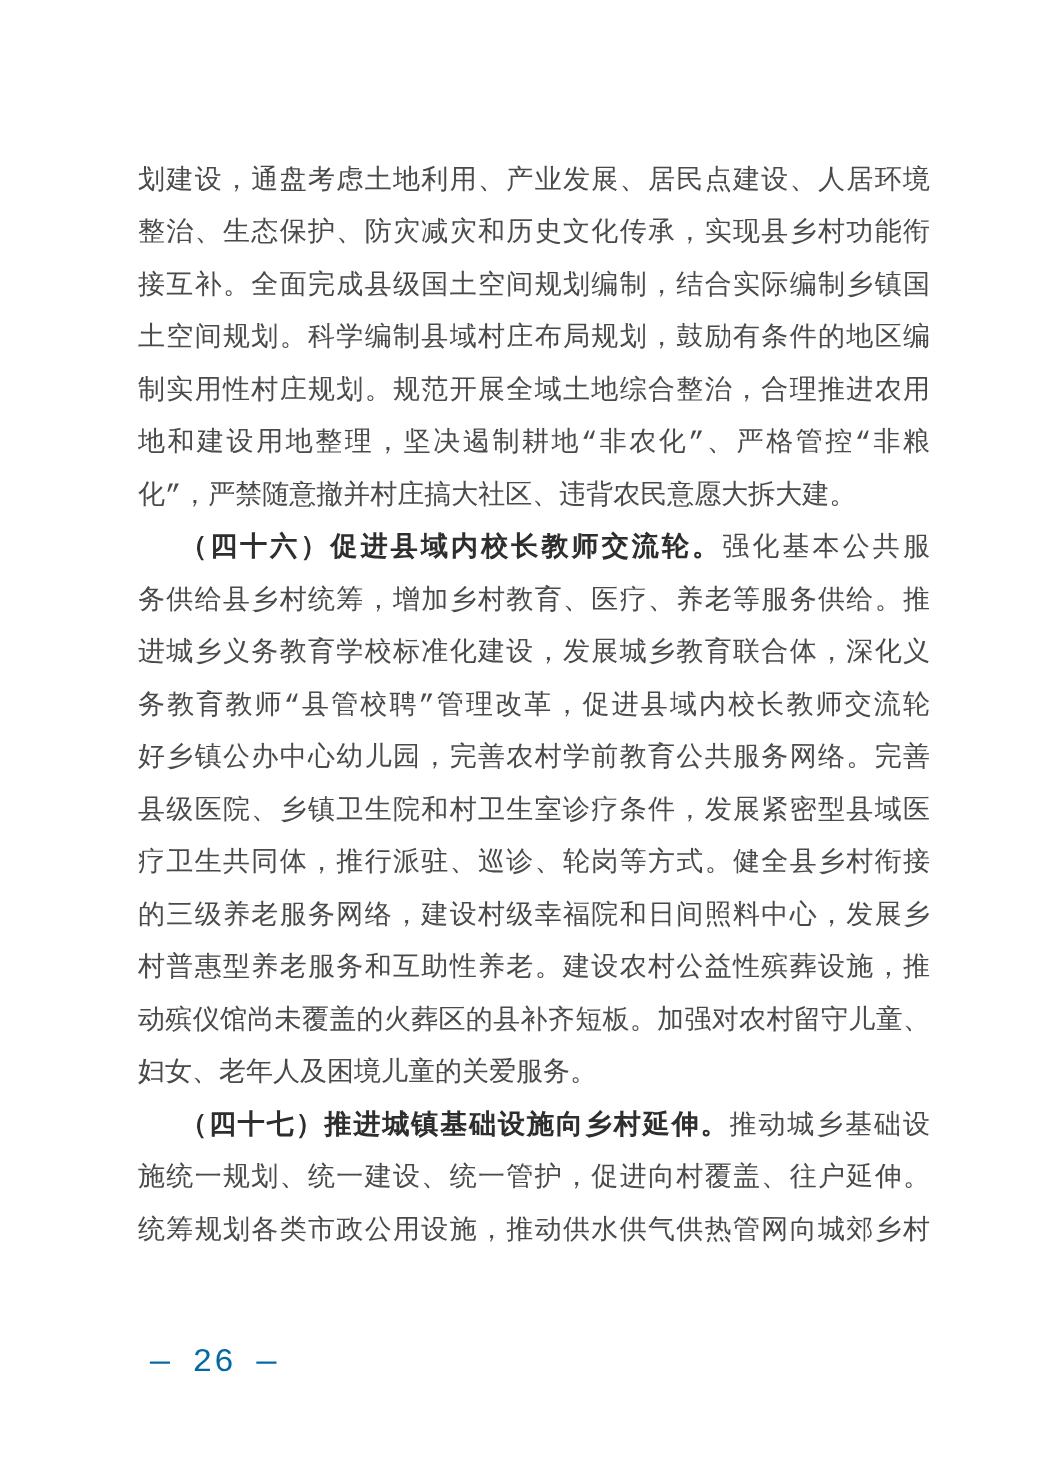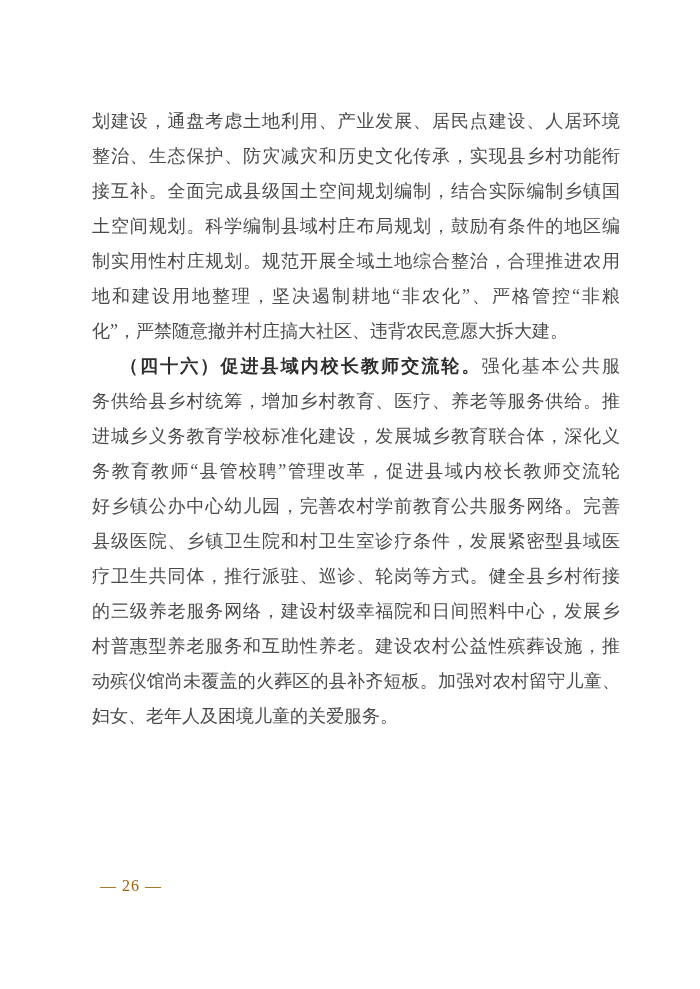--- a/index.html
+++ b/index.html
@@ -5,21 +5,21 @@
   html, body {
     margin: 0;
     padding: 0;
     background: #ffffff;
   }
   .page {
     position: relative;
     width: 700px;
     height: 989px;
     background: #ffffff;
-    font-family: Liberation Serif, serif;
+    font-family: Liberation Mono, monospace;
     color: #4a4a4a;
     overflow: hidden;
   }
   .body-text {
     position: absolute;
     left: 92px;
     top: 104px;
     width: 528px;
   }
   .line {
@@ -39,25 +39,25 @@
   .line.indent {
     text-indent: 28px;
   }
   .bold {
     font-weight: bold;
     color: #2e2e2e;
   }
   .page-footer {
     position: absolute;
     left: 100px;
-    top: 871px;
+    top: 894px;
     height: 30px;
     line-height: 30px;
-    font-size: 16px;
-    color: #a16207;
+    font-size: 22px;
+    color: #0369a1;
     letter-spacing: 1px;
   }
 </style>
 </head>
 <body>
 
 <div class="page">
 
   <main class="body-text">
 
@@ -78,18 +78,23 @@
       <div class="line">务教育教师“县管校聘”管理改革，促进县域内校长教师交流轮</div>
       <div class="line">好乡镇公办中心幼儿园，完善农村学前教育公共服务网络。完善</div>
       <div class="line">县级医院、乡镇卫生院和村卫生室诊疗条件，发展紧密型县域医</div>
       <div class="line">疗卫生共同体，推行派驻、巡诊、轮岗等方式。健全县乡村衔接</div>
       <div class="line">的三级养老服务网络，建设村级幸福院和日间照料中心，发展乡</div>
       <div class="line">村普惠型养老服务和互助性养老。建设农村公益性殡葬设施，推</div>
       <div class="line">动殡仪馆尚未覆盖的火葬区的县补齐短板。加强对农村留守儿童、</div>
       <div class="line para-last">妇女、老年人及困境儿童的关爱服务。</div>
     </section>
 
+    <section>
+      <div class="line indent"><span class="bold">（四十七）推进城镇基础设施向乡村延伸。</span><span>推动城乡基础设</span></div>
+      <div class="line">施统一规划、统一建设、统一管护，促进向村覆盖、往户延伸。</div>
+      <div class="line">统筹规划各类市政公用设施，推动供水供气供热管网向城郊乡村</div>
+    </section>
 
   </main>
 
   <footer class="page-footer">— 26 —</footer>
 
 </div>
 
 </body></html>

